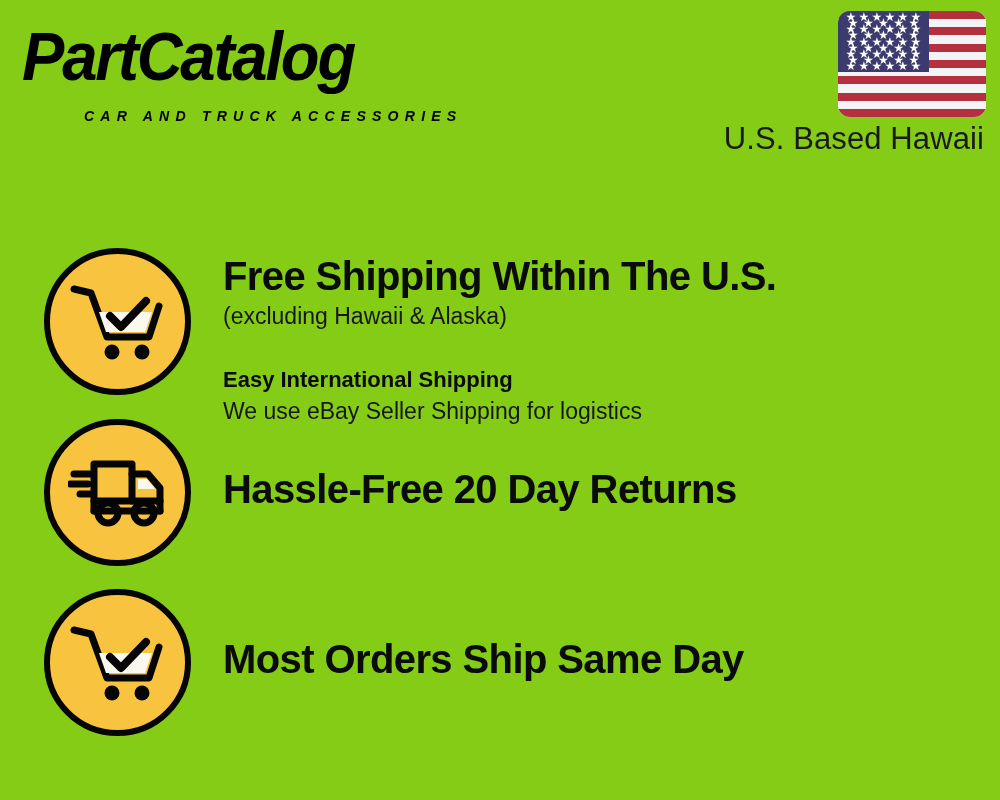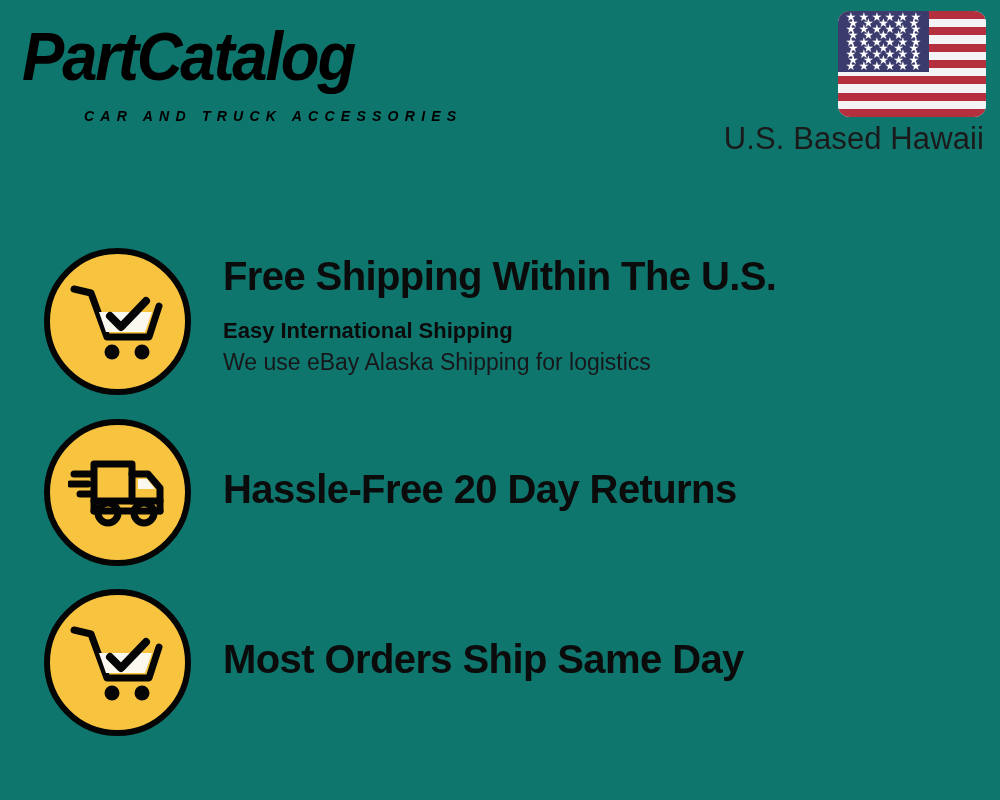--- a/index.html
+++ b/index.html
@@ -14,21 +14,21 @@
     position: relative;
     overflow: hidden;
     font-family: "Liberation Sans", sans-serif;
     color: #111111;
     -webkit-font-smoothing: antialiased;
   }
 
   .banner {
     position: absolute;
     inset: 0;
-    background: #0f766e;
+    background: #84cc16;
     text-decoration: underline;
   }
 
   
   .header {
     position: absolute;
     left: 0;
     top: 0;
     width: 1000px;
     height: 175px;
@@ -187,21 +187,21 @@
     line-height: 32px;
     font-weight: 400;
     color: #17171a;
     white-space: nowrap;
   }
   .feature-sub-strong {
     font-size: 22px;
     line-height: 31px;
     font-weight: 700;
     color: #0b0b0b;
-    margin-top: 15px;
+    margin-top: 32px;
     white-space: nowrap;
   }
   .row-1 .feature-text,
   .row-2 .feature-text {
     padding-top: 46px;
   }
 </style>
 </head>
 <body>
 
@@ -301,22 +301,23 @@
           <path d="M29 30 L82 30 L75 50 L36 50 Z" fill="#fbf8ef"></path>
           <g fill="none" stroke="#050505" stroke-width="8" stroke-linecap="round" stroke-linejoin="round">
             <path d="M40 34 L51 45 L76 19"></path>
           </g>
           <circle cx="42" cy="70" r="7.5" fill="#050505"></circle>
           <circle cx="72" cy="70" r="7.5" fill="#050505"></circle>
         </svg>
       </div>
       <div class="feature-text">
         <div class="feature-heading">Free Shipping Within The U.S.</div>
+        <div class="feature-sub">(excluding Hawaii &amp; Alaska)</div>
         <div class="feature-sub-strong">Easy International Shipping</div>
-        <div class="feature-sub">We use eBay Alaska Shipping for logistics</div>
+        <div class="feature-sub">We use eBay Seller Shipping for logistics</div>
       </div>
     </div>
 
     <div class="feature-row row-1">
       <div class="badge-circle">
         <svg width="100" height="72" viewBox="0 0 100 72" aria-hidden="true">
           <g fill="none" stroke="#050505" stroke-width="7" stroke-linecap="round" stroke-linejoin="round">
             <path d="M26 7 L64 7 L64 44 L26 44 Z"></path>
             <path d="M64 17 L80 17 L92 31 L92 44 L64 44"></path>
             <path d="M26 44 L26 54"></path>

